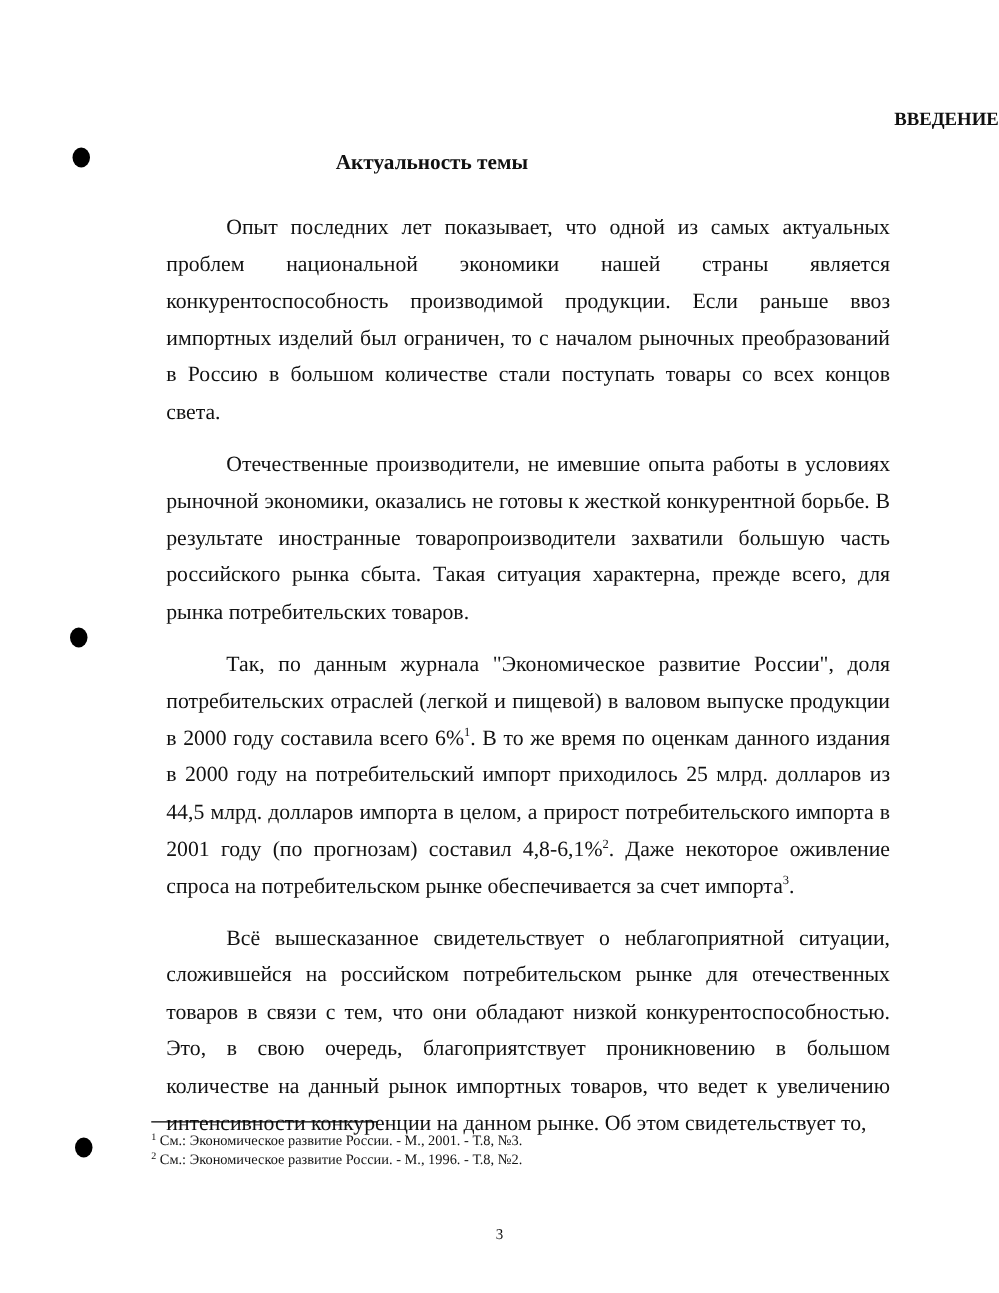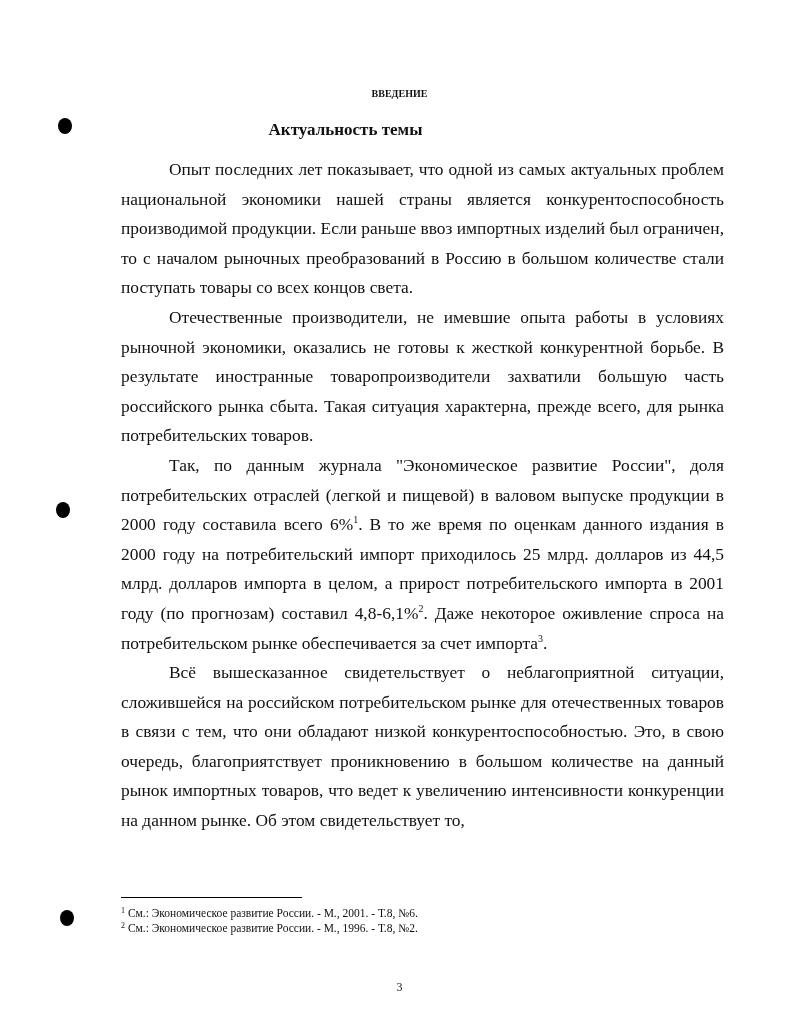--- a/index.html
+++ b/index.html
@@ -1,21 +1,21 @@
 <!DOCTYPE html>
 <html><head>
 <meta charset="utf-8">
 <style>
   html, body { margin:0; padding:0; background:#ffffff; }
   body { width:799px; height:1034px; position:relative; overflow:hidden; font-family:"Liberation Serif", serif; color:#111; }
   .punch { position:absolute; width:14px; height:16px; background:#000; border-radius:50%; }
-  .h1 { position:absolute; left:0; width:799px; top:88px; text-align:center; font-weight:bold; font-size:10px; }
+  .h1 { position:absolute; left:0; width:799px; top:88px; text-align:right; font-weight:bold; font-size:15px; }
   .h2 { position:absolute; left:0; width:691px; top:120px; text-align:center; font-weight:bold; font-size:17px; }
   .body { position:absolute; left:121px; width:603px; top:155px; font-size:17.4px; line-height:29.6px; text-align:justify; }
-  .body p { margin:0; text-indent:48px; }
+  .body p { margin:12px; text-indent:48px; }
   sup { font-size:10px; line-height:0; vertical-align:7px; }
   .fnrule { position:absolute; left:121px; top:897px; width:181px; border-top:1px solid #000; }
   .fns { position:absolute; left:121px; top:906px; font-size:11.5px; line-height:14.5px; }
   .fns sup { font-size:8px; vertical-align:4px; }
   .pagenum { position:absolute; left:0; width:799px; top:980px; text-align:center; font-size:12px; }
 </style>
 </head>
 <body>
 
 <div class="punch" style="left:58px;top:118px;"></div>
@@ -27,17 +27,17 @@
 
 <div class="body">
   <p>Опыт последних лет показывает, что одной из самых актуальных проблем национальной экономики нашей страны является конкурентоспособность производимой продукции. Если раньше ввоз импортных изделий был ограничен, то с началом рыночных преобразований в Россию в большом количестве стали поступать товары со всех концов света.</p>
   <p>Отечественные производители, не имевшие опыта работы в условиях рыночной экономики, оказались не готовы к жесткой конкурентной борьбе. В результате иностранные товаропроизводители захватили большую часть российского рынка сбыта. Такая ситуация характерна, прежде всего, для рынка потребительских товаров.</p>
   <p><span>Так, по данным журнала "Экономическое развитие России", доля потребительских отраслей (легкой и пищевой) в валовом выпуске продукции в 2000 году составила всего 6%</span><sup>1</sup><span>. В то же время по оценкам данного издания в 2000 году на потребительский импорт приходилось 25 млрд. долларов из 44,5 млрд. долларов импорта в целом, а прирост потребительского импорта в 2001 году (по прогнозам) составил 4,8-6,1%</span><sup>2</sup><span>. Даже некоторое оживление спроса на потребительском рынке обеспечивается за счет импорта</span><sup>3</sup><span>.</span></p>
   <p>Всё вышесказанное свидетельствует о неблагоприятной ситуации, сложившейся на российском потребительском рынке для отечественных товаров в связи с тем, что они обладают низкой конкурентоспособностью. Это, в свою очередь, благоприятствует проникновению в большом количестве на данный рынок импортных товаров, что ведет к увеличению интенсивности конкуренции на данном рынке. Об этом свидетельствует то,</p>
 </div>
 
 <div class="fnrule"></div>
 <div class="fns">
-  <div><sup>1</sup><span> См.: Экономическое развитие России. - М., 2001. - Т.8, №6.</span></div>
+  <div><sup>1</sup><span> См.: Экономическое развитие России. - М., 2001. - Т.8, №3.</span></div>
   <div><sup>2</sup><span> См.: Экономическое развитие России. - М., 1996. - Т.8, №2.</span></div>
 </div>
 
 <div class="pagenum">3</div>
 
 </body></html>

